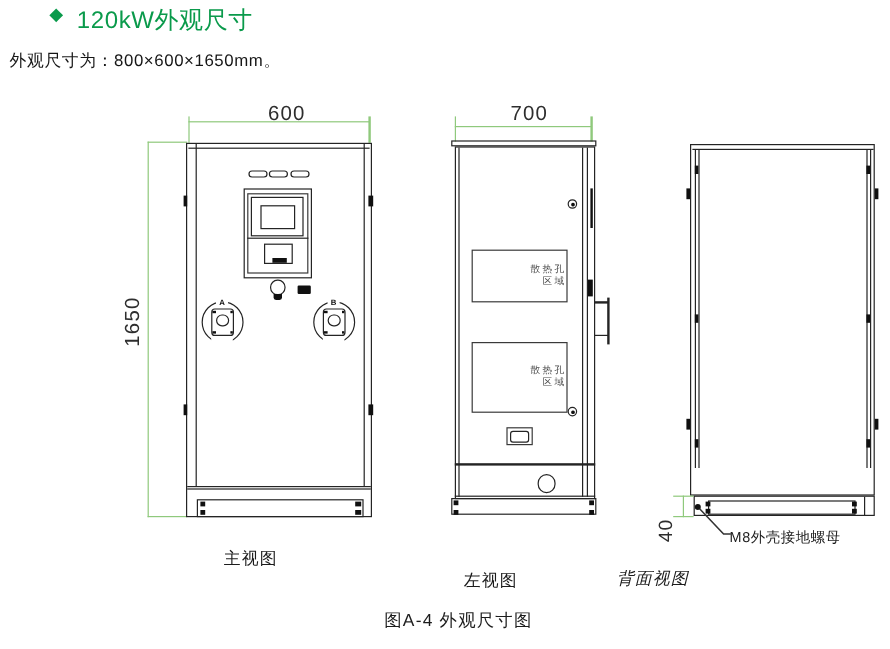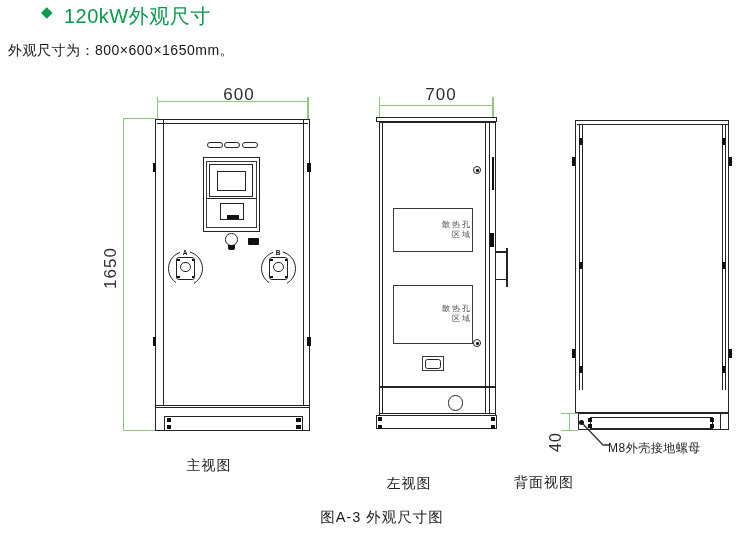--- a/index.html
+++ b/index.html
@@ -159,16 +159,16 @@
     <polyline points="2,2 22,23 28,23" fill="none" stroke="#333" stroke-width="1.3"></polyline>
   </svg>
   <div class="gln" style="left:568.6px;top:413px;width:1.4px;height:17.8px;"></div>
   <div class="gln" style="left:560.5px;top:412.6px;width:17px;height:1.3px;"></div>
   <div class="gln" style="left:560.5px;top:429.6px;width:17px;height:1.3px;"></div>
   <div class="dimtxt rot" style="left:556px;top:442px;font-size:16px;">40</div>
   <div style="position:absolute;left:608px;top:439.5px;font-size:12px;color:#1c1c1c;letter-spacing:.5px;">M8外壳接地螺母</div>
 
   <div class="cap" style="left:186px;top:457px;width:46px;">主视图</div>
   <div class="cap" style="left:354px;top:475px;width:46px;margin-left:32px;">左视图</div>
-  <div class="cap" style="left:514px;top:473.5px;width:60px;">背面视图</div>
-  <div class="cap" style="left:312px;top:508px;width:140px;font-size:14.5px;">图A-3 外观尺寸图</div>
+  <div class="cap" style="left:514px;top:473.5px;width:60px;font-style:italic;">背面视图</div>
+  <div class="cap" style="left:312px;top:508px;width:140px;font-size:14.5px;">图A-4 外观尺寸图</div>
 
 </div>
 
 </body></html>

